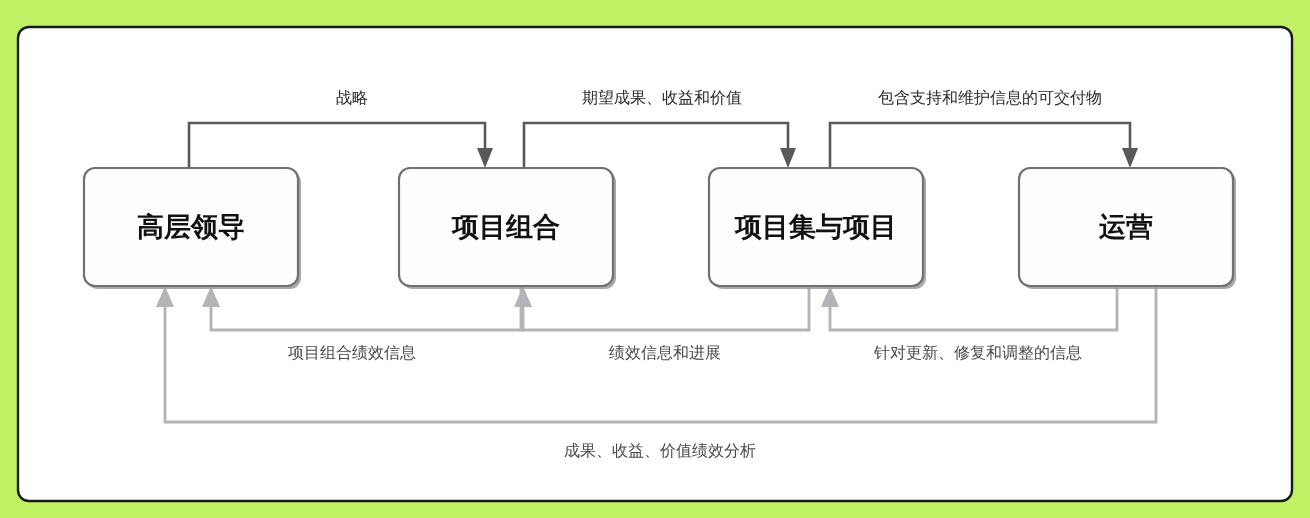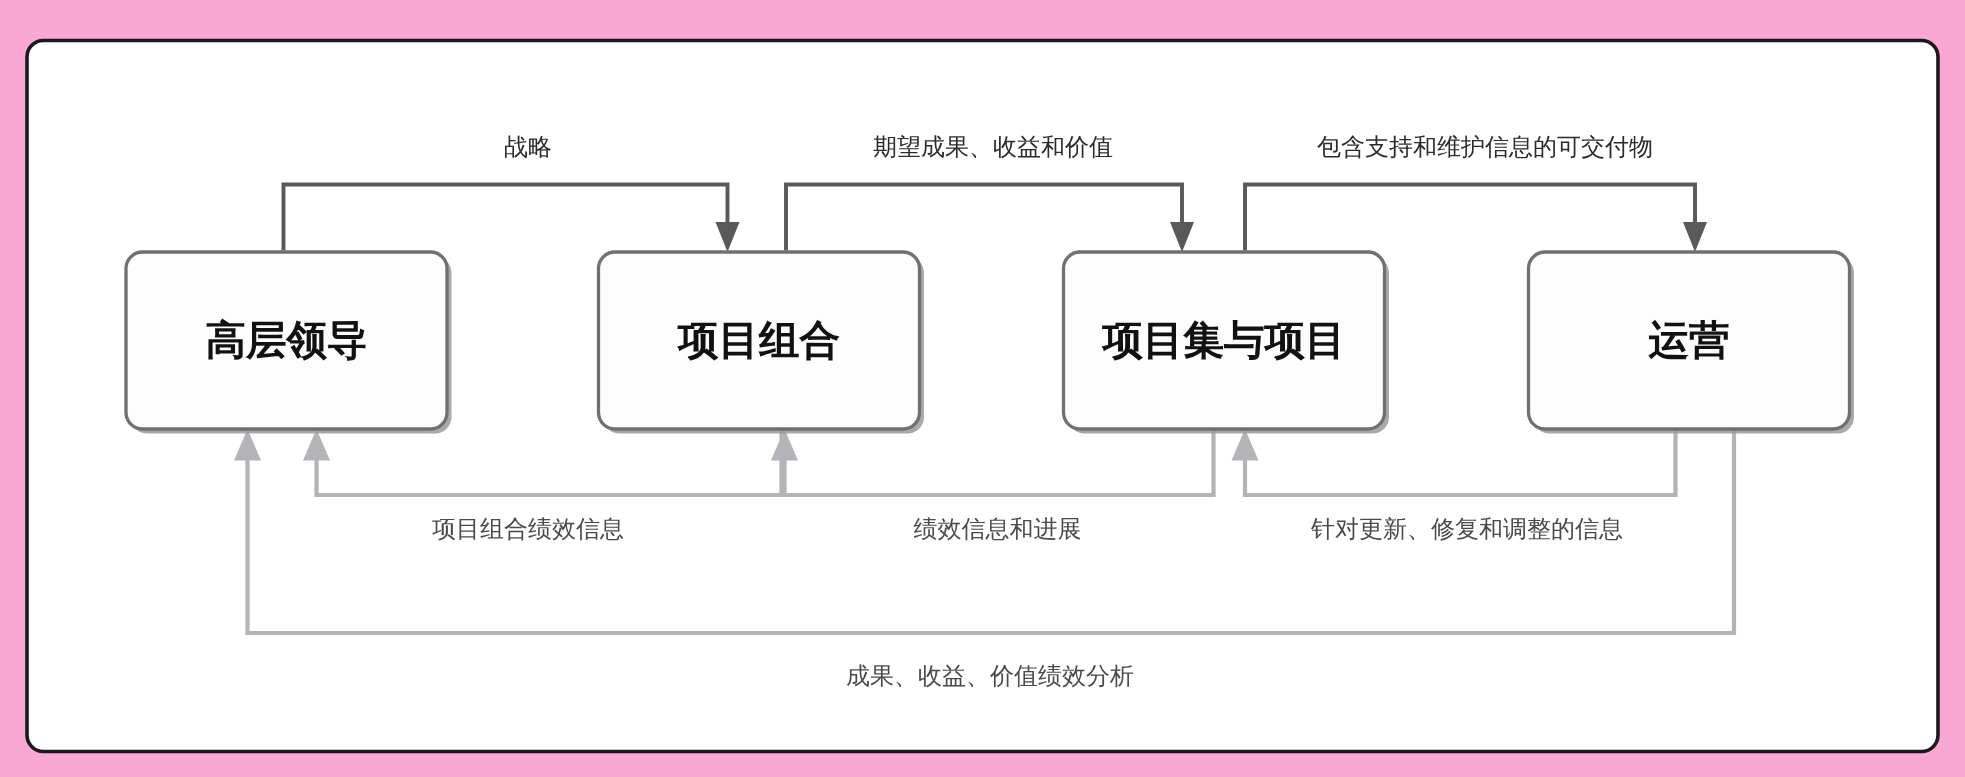--- a/index.html
+++ b/index.html
@@ -7,21 +7,21 @@
     padding: 0;
     background: #ffffff;
   }
   body {
     font-family: "Liberation Sans", "DejaVu Sans", sans-serif;
   }
   #canvas {
     position: relative;
     width: 1310px;
     height: 518px;
-    background: #f9a8d4;
+    background: #bef264;
     overflow: hidden;
   }
   #diagram-svg {
     position: absolute;
     left: 0;
     top: 0;
     width: 1310px;
     height: 518px;
   }
   .frame-rect {

